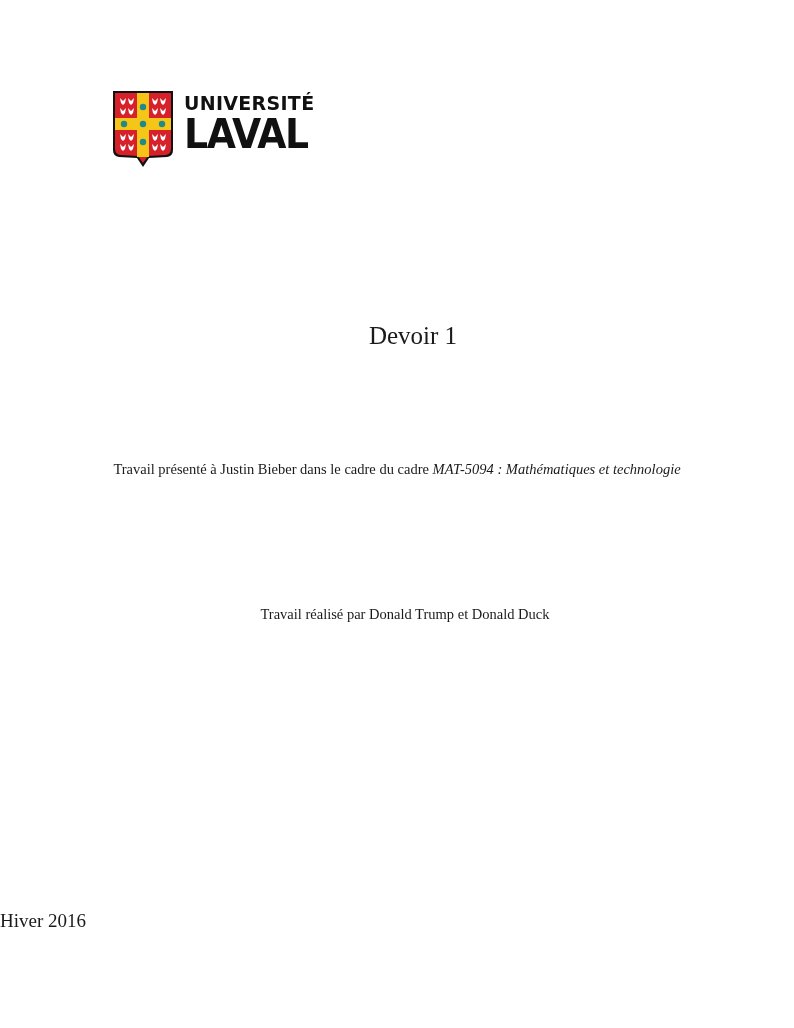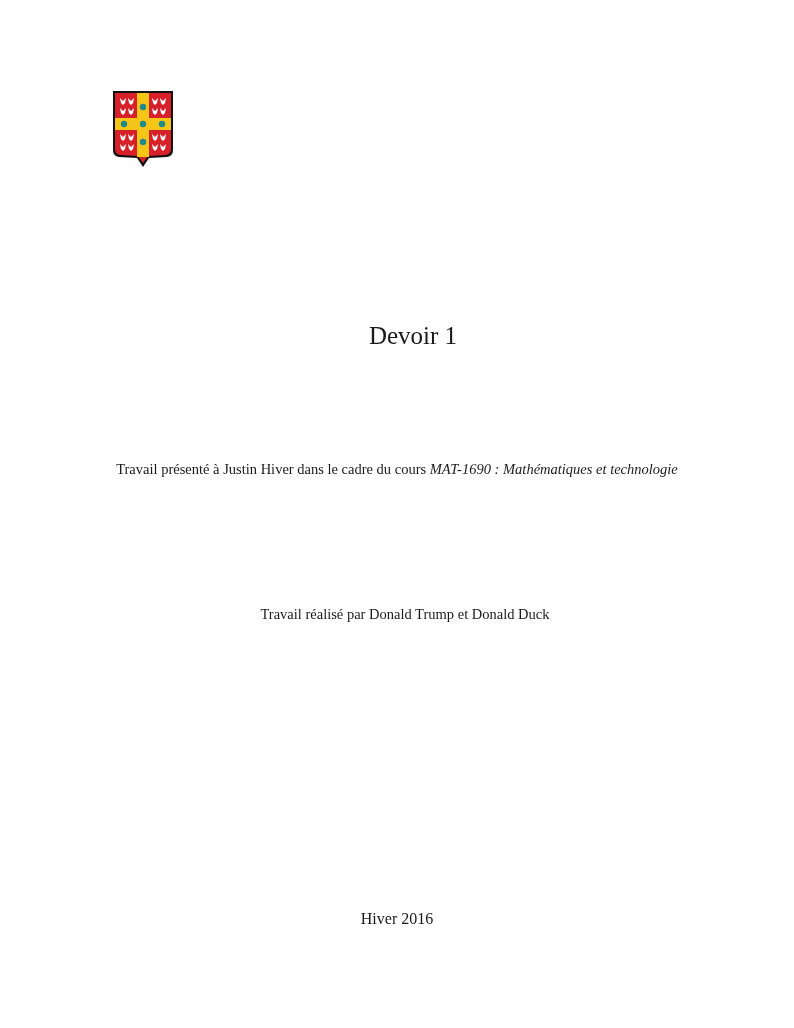--- a/index.html
+++ b/index.html
@@ -79,22 +79,22 @@
       top: 606px;
       text-align: center;
       font-size: 14.5px;
       font-family: "Liberation Serif", "DejaVu Serif", serif;
     }
     .term {
       position: absolute;
       left: 0;
       width: 794px;
       top: 910px;
-      text-align: center;
-      font-size: 16px;
+      text-align: left;
+      font-size: 19px;
       font-family: "Liberation Serif", "DejaVu Serif", serif;
     }
   </style>
 </head>
 <body>
 
 <div class="logo">
   <svg class="logo-shield" viewBox="0 0 62 78" xmlns="http://www.w3.org/2000/svg">
     <path d="M1 1 H61 V60 Q61 66 55 67 L37 68 L31 77 L25 68 L7 67 Q1 66 1 60 Z" fill="#111"></path>
     <path d="M3 3 H59 V59 Q59 64 54 65 L36 66 L31 73 L26 66 L8 65 Q3 64 3 59 Z" fill="#d6202a"></path>
@@ -119,23 +119,27 @@
       <path d="M8 44 l3 3 l3 -3 l-1 5 l-2 2 l-2 -2 z"></path>
       <path d="M16 44 l3 3 l3 -3 l-1 5 l-2 2 l-2 -2 z"></path>
       <path d="M8 54 l3 3 l3 -3 l-1 5 l-2 2 l-2 -2 z"></path>
       <path d="M16 54 l3 3 l3 -3 l-1 5 l-2 2 l-2 -2 z"></path>
       <path d="M40 44 l3 3 l3 -3 l-1 5 l-2 2 l-2 -2 z"></path>
       <path d="M48 44 l3 3 l3 -3 l-1 5 l-2 2 l-2 -2 z"></path>
       <path d="M40 54 l3 3 l3 -3 l-1 5 l-2 2 l-2 -2 z"></path>
       <path d="M48 54 l3 3 l3 -3 l-1 5 l-2 2 l-2 -2 z"></path>
     </g>
   </svg>
+  <div class="logo-text">
+    <span class="top">UNIVERSITÉ</span>
+    <span class="bottom">LAVAL</span>
+  </div>
 </div>
 
 <div class="title">Devoir 1</div>
 
 <div class="presented">
-  <span>Travail présenté à Justin Hiver dans le cadre du cours </span><em>MAT-1690 : Mathématiques et technologie</em>
+  <span>Travail présenté à Justin Bieber dans le cadre du cadre </span><em>MAT-5094 : Mathématiques et technologie</em>
 </div>
 
 <div class="authors">Travail réalisé par Donald Trump et Donald Duck</div>
 
 <div class="term">Hiver 2016</div>
 
 </body></html>

